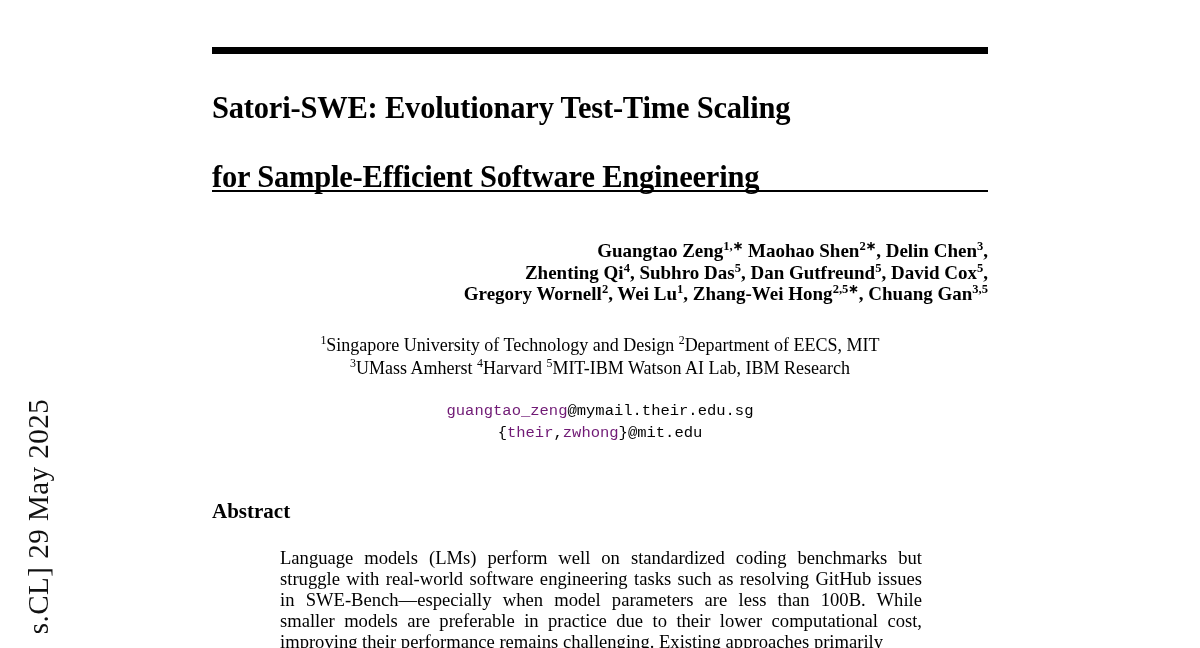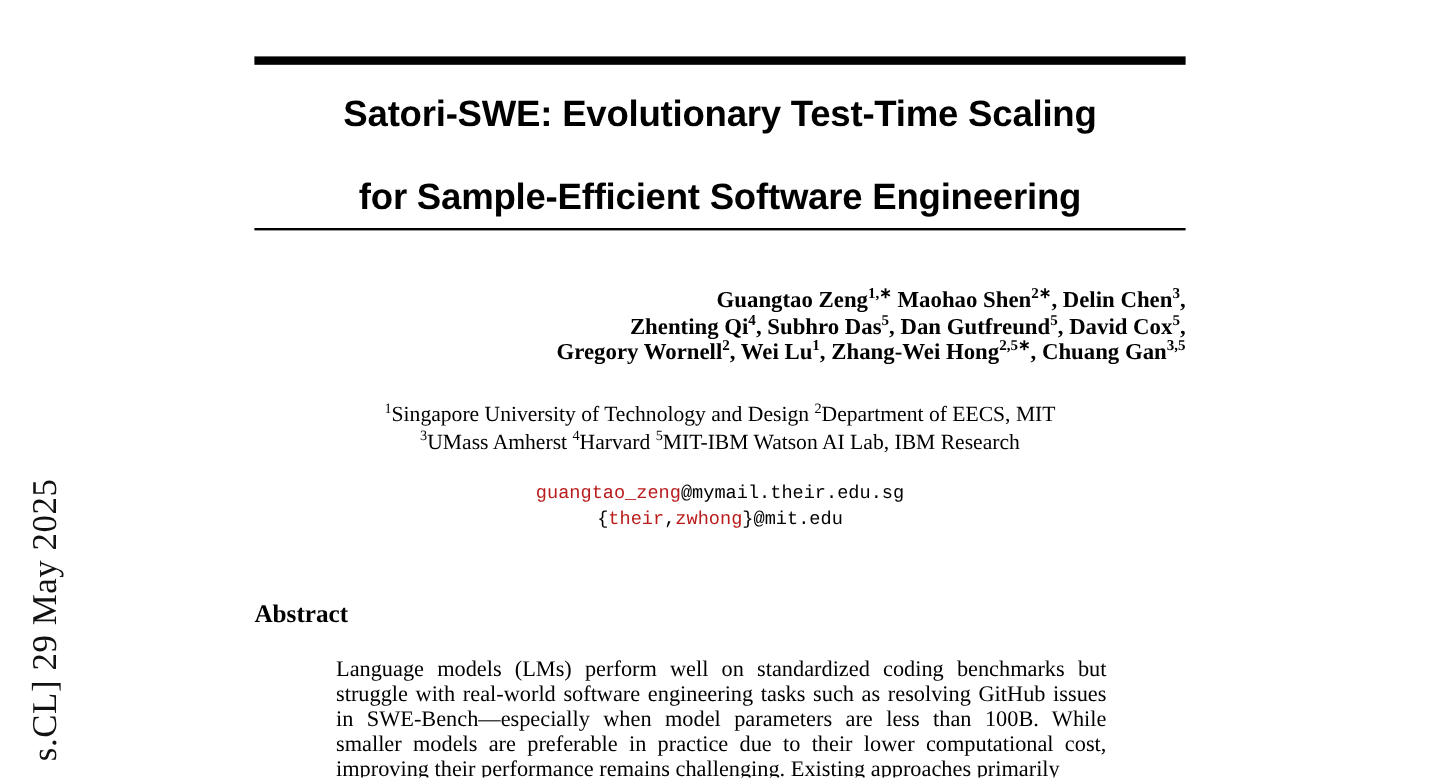--- a/index.html
+++ b/index.html
@@ -64,24 +64,24 @@
     left: 0;
     top: 190px;
     width: 776px;
     height: 2px;
     background: #000000;
   }
 
   .title {
     position: absolute;
     left: 0;
-    top: 76px;
+    top: 89px;
     width: 776px;
-    text-align: center;
-    font-family: Liberation Sans, sans-serif;
+    text-align: left;
+    font-family: Liberation Serif, serif;
     font-weight: bold;
     font-size: 30.5px;
     line-height: 38px;
     letter-spacing: -0.2px;
   }
   .title .line2 { display: block; margin-top: 31px; }
 
   .authors {
     position: absolute;
     left: 0;
@@ -118,21 +118,21 @@
     left: 0;
     top: 400px;
     width: 776px;
     text-align: center;
     font-family: "Liberation Mono", monospace;
     font-size: 15.5px;
     line-height: 22px;
     color: #000000;
   }
   .emails .ln { display: block; }
-  .emails .lnk { color: #b91c1c; }
+  .emails .lnk { color: #701a75; }
 
   .abstract-head {
     position: absolute;
     left: 0;
     top: 499px;
     width: 776px;
     text-align: left;
     font-weight: bold;
     font-size: 21px;
   }

